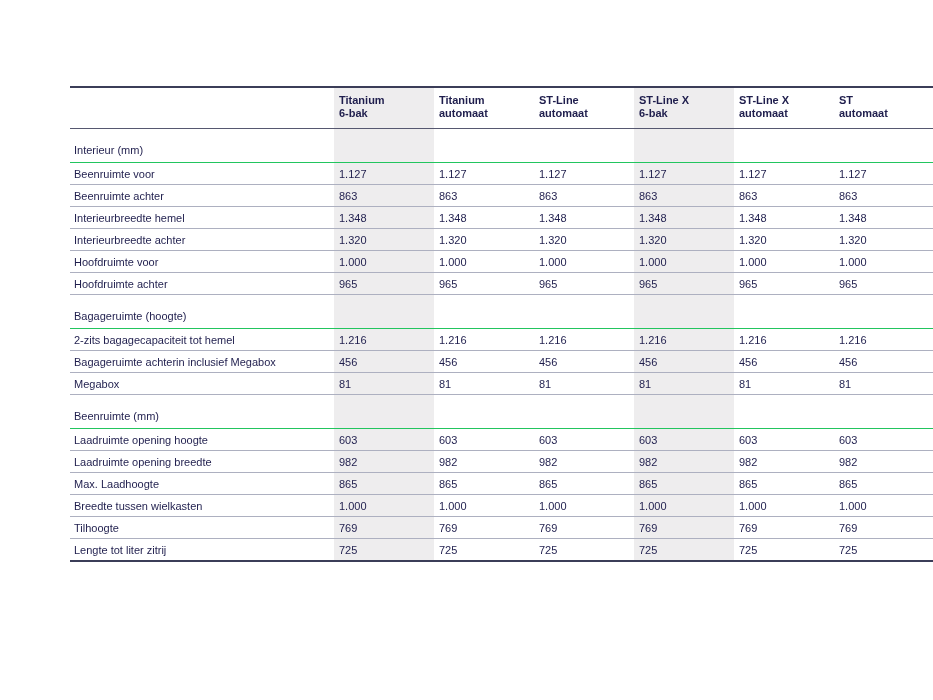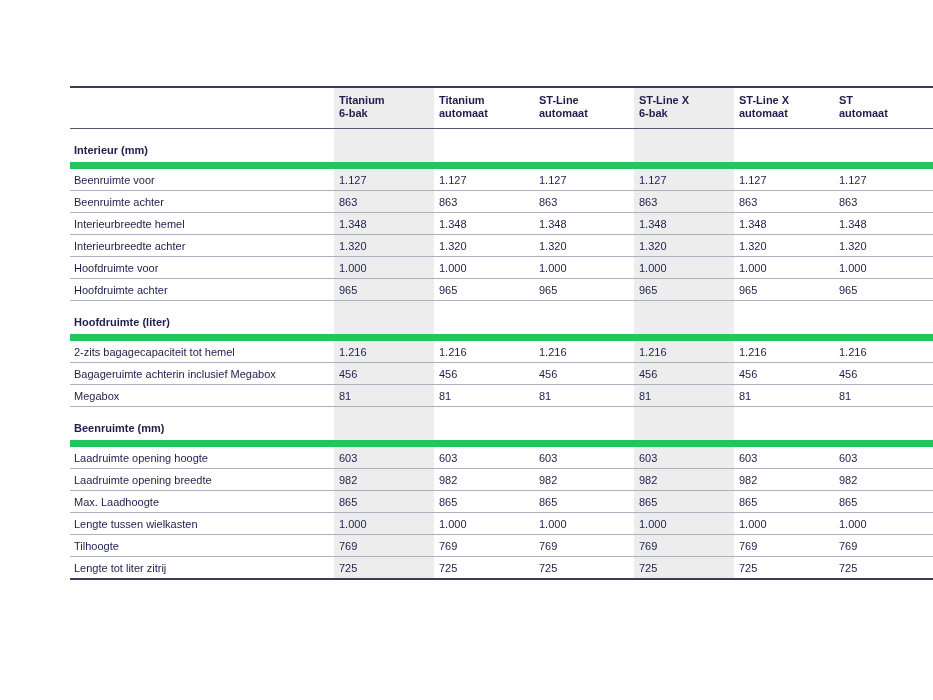--- a/index.html
+++ b/index.html
@@ -40,22 +40,22 @@
     line-height: 13px;
     white-space: pre-line;
     border-bottom: 1px solid #565870;
   }
   thead th.corner { padding-left: 4px; }
 
   tr.section-row td {
     height: 27px;
     vertical-align: bottom;
     padding-bottom: 6px;
-    font-weight: 700;
-    border-bottom: 7px solid #22c55e;
+    font-weight: 400;
+    border-bottom: 1px solid #22c55e;
   }
   tr.section-row td.section-title { padding-left: 4px; }
 
   tr.data-row td {
     height: 21px;
     vertical-align: middle;
     border-bottom: 1px solid #adb0c0;
   }
   tr.data-row td.row-label { padding-left: 4px; }
   tr.data-row.last td { border-bottom: 2px solid #3b3d58; }
@@ -151,21 +151,21 @@
         <tr class="data-row">
           <td class="row-label">Hoofdruimte achter</td>
           <td class="value-cell band">965</td>
           <td class="value-cell">965</td>
           <td class="value-cell">965</td>
           <td class="value-cell band">965</td>
           <td class="value-cell">965</td>
           <td class="value-cell">965</td>
         </tr>
         <tr class="section-row">
-          <td class="section-title">Hoofdruimte (liter)</td>
+          <td class="section-title">Bagageruimte (hoogte)</td>
           <td class="band"></td>
           <td></td>
           <td></td>
           <td class="band"></td>
           <td></td>
           <td></td>
         </tr>
         <tr class="data-row">
           <td class="row-label">2-zits bagagecapaciteit tot hemel</td>
           <td class="value-cell band">1.216</td>
@@ -223,21 +223,21 @@
         <tr class="data-row">
           <td class="row-label">Max. Laadhoogte</td>
           <td class="value-cell band">865</td>
           <td class="value-cell">865</td>
           <td class="value-cell">865</td>
           <td class="value-cell band">865</td>
           <td class="value-cell">865</td>
           <td class="value-cell">865</td>
         </tr>
         <tr class="data-row">
-          <td class="row-label">Lengte tussen wielkasten</td>
+          <td class="row-label">Breedte tussen wielkasten</td>
           <td class="value-cell band">1.000</td>
           <td class="value-cell">1.000</td>
           <td class="value-cell">1.000</td>
           <td class="value-cell band">1.000</td>
           <td class="value-cell">1.000</td>
           <td class="value-cell">1.000</td>
         </tr>
         <tr class="data-row">
           <td class="row-label">Tilhoogte</td>
           <td class="value-cell band">769</td>

